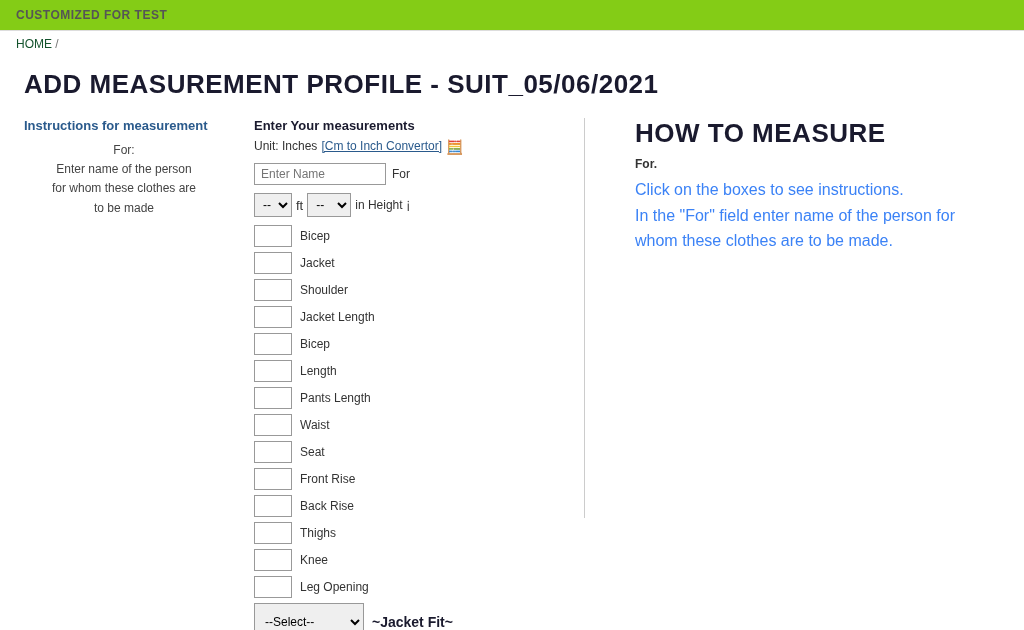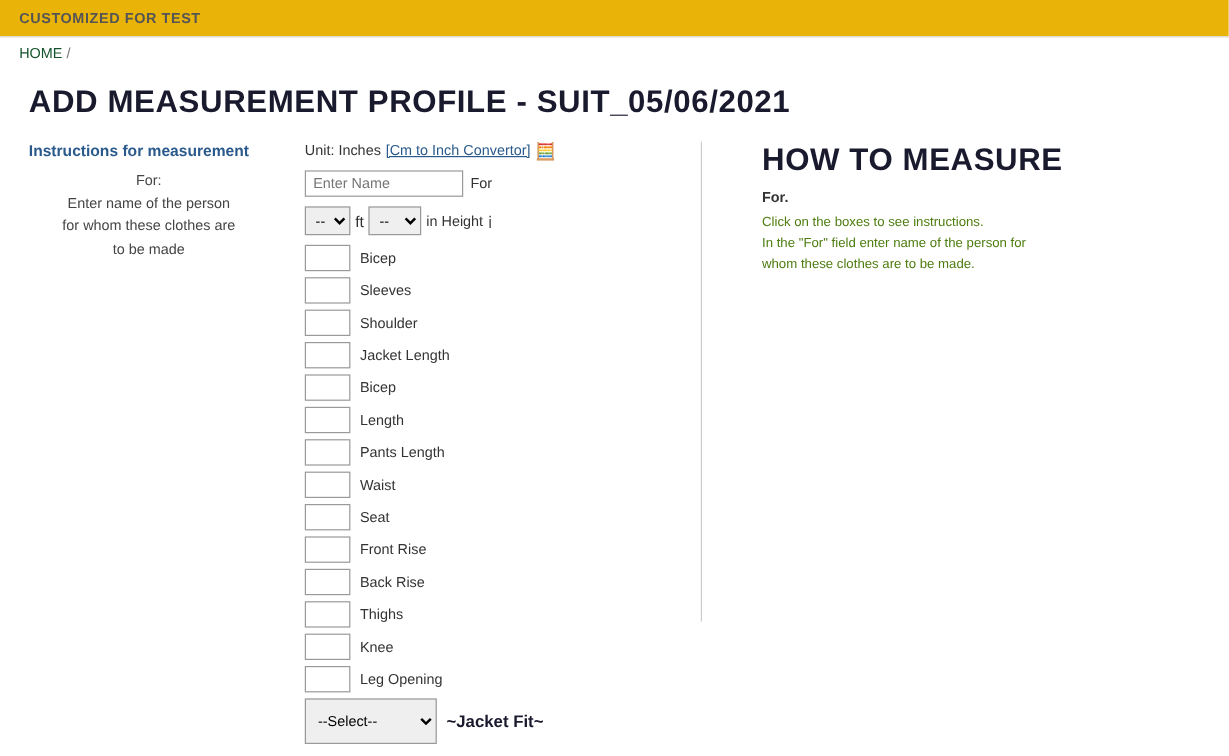--- a/index.html
+++ b/index.html
@@ -3,21 +3,21 @@
   <meta charset="utf-8">
   <style>
     * { box-sizing: border-box; margin: 0; padding: 0; }
     body {
       font-family: Arial, sans-serif;
       font-size: 13px;
       background: #fff;
       color: #333;
     }
     .top-bar {
-      background: #eab308;
+      background: #84cc16;
       border-bottom: 1px solid #ddd;
       padding: 8px 16px;
       font-size: 12px;
       color: #555;
       font-weight: bold;
       letter-spacing: 0.5px;
     }
     .breadcrumb {
       padding: 6px 16px;
       font-size: 12px;
@@ -169,22 +169,22 @@
       margin-bottom: 8px;
       letter-spacing: 0.5px;
     }
     .how-to-for {
       font-size: 12px;
       font-weight: bold;
       color: #333;
       margin-bottom: 6px;
     }
     .how-to-body {
-      font-size: 11px;
-      color: #4d7c0f;
+      font-size: 16px;
+      color: #3b82f6;
       line-height: 1.6;
     }
     .divider-v {
       width: 1px;
       background: #ccc;
       min-height: 400px;
       flex-shrink: 0;
     }
   </style>
 </head>
@@ -208,20 +208,21 @@
       <div class="instructions-title">Instructions for measurement</div>
       <div class="instructions-body">
         <div>For:</div>
         <div>Enter name of the person</div>
         <div>for whom these clothes are</div>
         <div>to be made</div>
       </div>
     </div>
 
     <div class="center-panel">
+      <div class="section-title">Enter Your measurements</div>
 
       <div class="unit-line">
         <span>Unit: Inches</span>
         <span class="cm-link">[Cm to Inch Convertor]</span>
         <span class="unit-icon">🧮</span>
       </div>
 
       <div class="for-row">
         <input type="text" placeholder="Enter Name" style="">
         <span class="for-label">For</span>
@@ -256,21 +257,21 @@
         <span class="info-icon">ℹ</span>
       </div>
 
       <div id="measurements-container">
           <div class="measurement-row">
             <input type="text" style="">
             <span class="meas-label">Bicep</span>
           </div>
           <div class="measurement-row">
             <input type="text" style="">
-            <span class="meas-label">Sleeves</span>
+            <span class="meas-label">Jacket</span>
           </div>
           <div class="measurement-row">
             <input type="text" style="">
             <span class="meas-label">Shoulder</span>
           </div>
           <div class="measurement-row">
             <input type="text" style="">
             <span class="meas-label">Jacket Length</span>
           </div>
           <div class="measurement-row">

